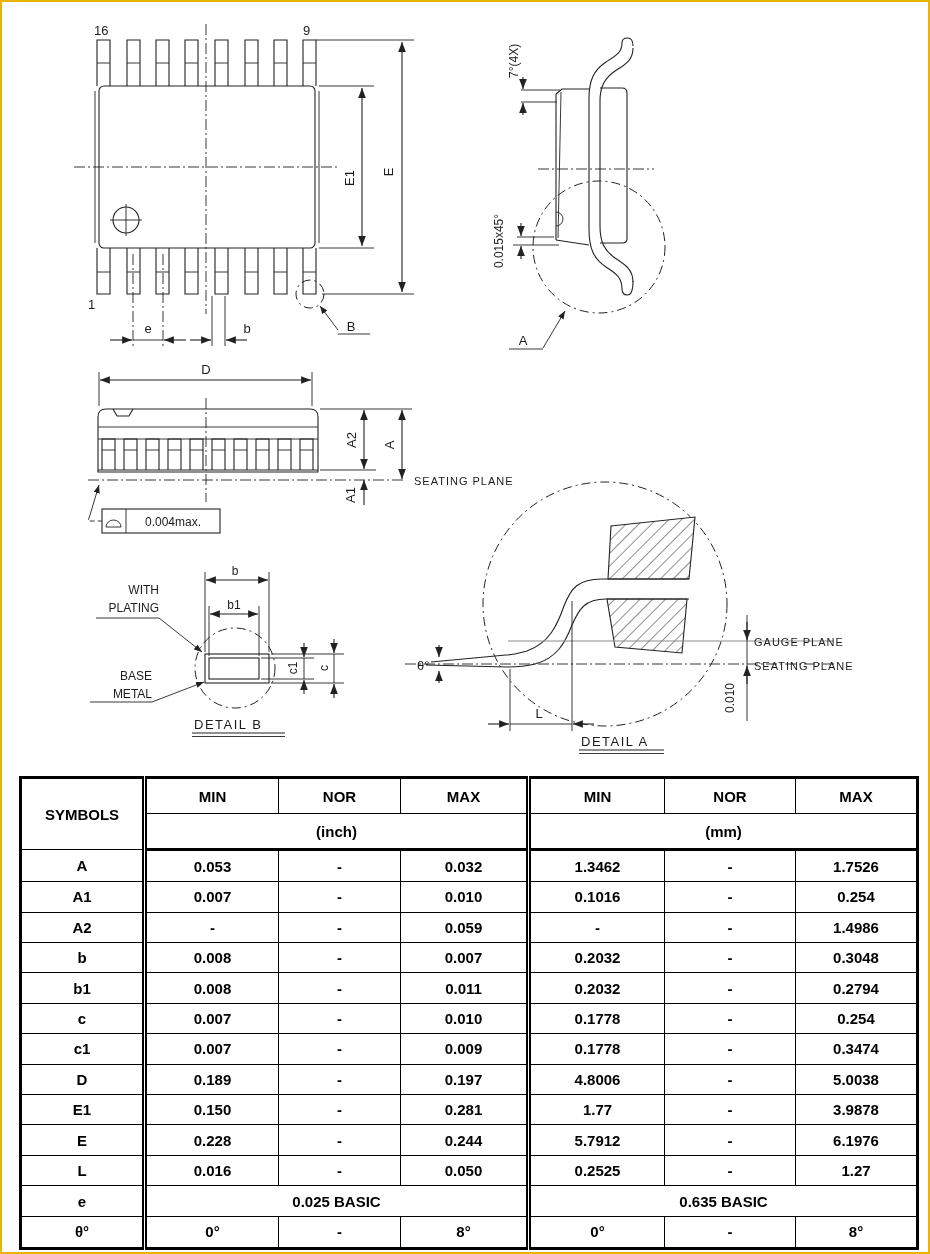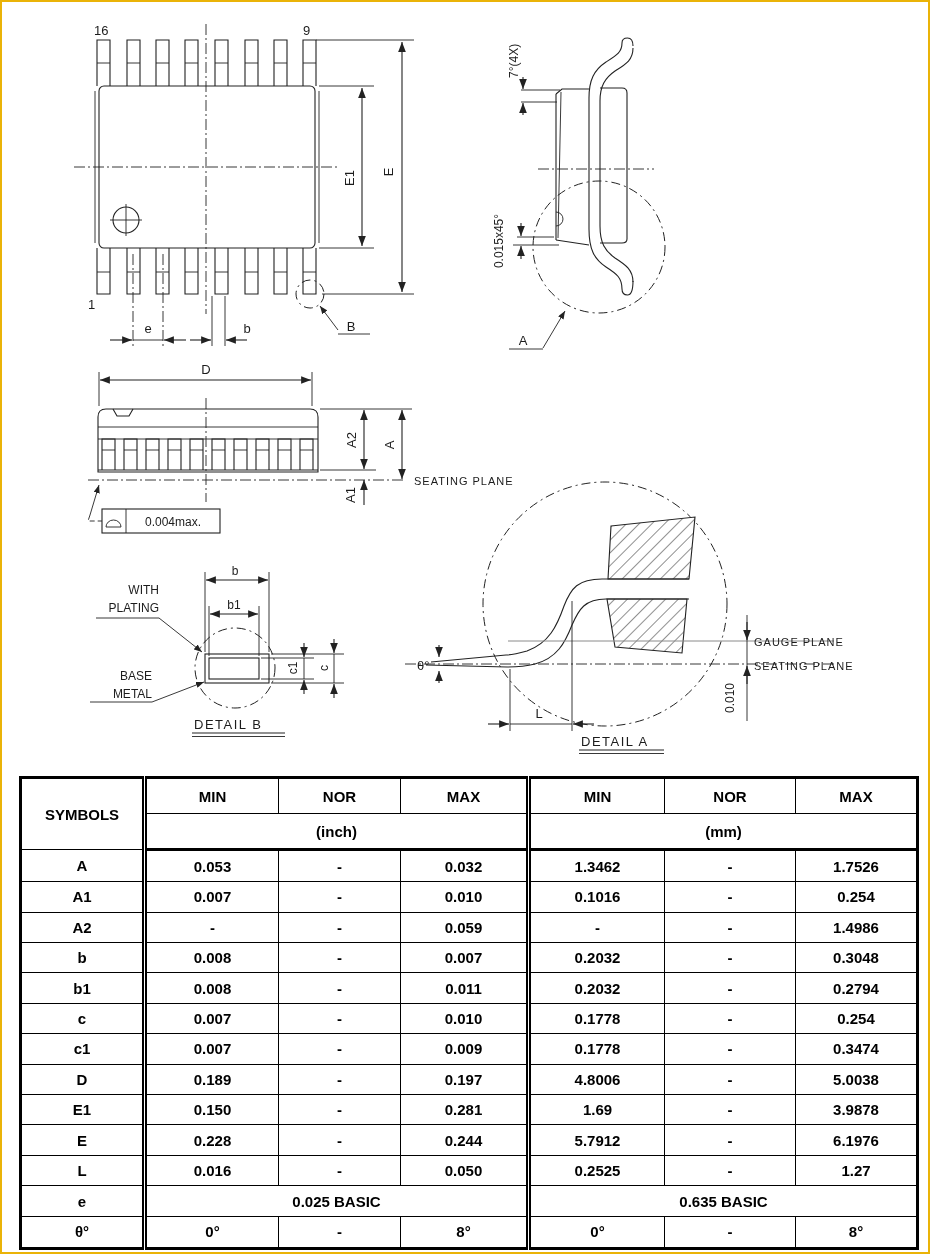--- a/index.html
+++ b/index.html
@@ -341,21 +341,21 @@
     <td>0.197</td>
     <td class="dl">4.8006</td>
     <td>-</td>
     <td>5.0038</td>
   </tr>
   <tr>
     <td>E1</td>
     <td class="dl">0.150</td>
     <td>-</td>
     <td>0.281</td>
-    <td class="dl">1.69</td>
+    <td class="dl">1.77</td>
     <td>-</td>
     <td>3.9878</td>
   </tr>
   <tr>
     <td>E</td>
     <td class="dl">0.228</td>
     <td>-</td>
     <td>0.244</td>
     <td class="dl">5.7912</td>
     <td>-</td>

